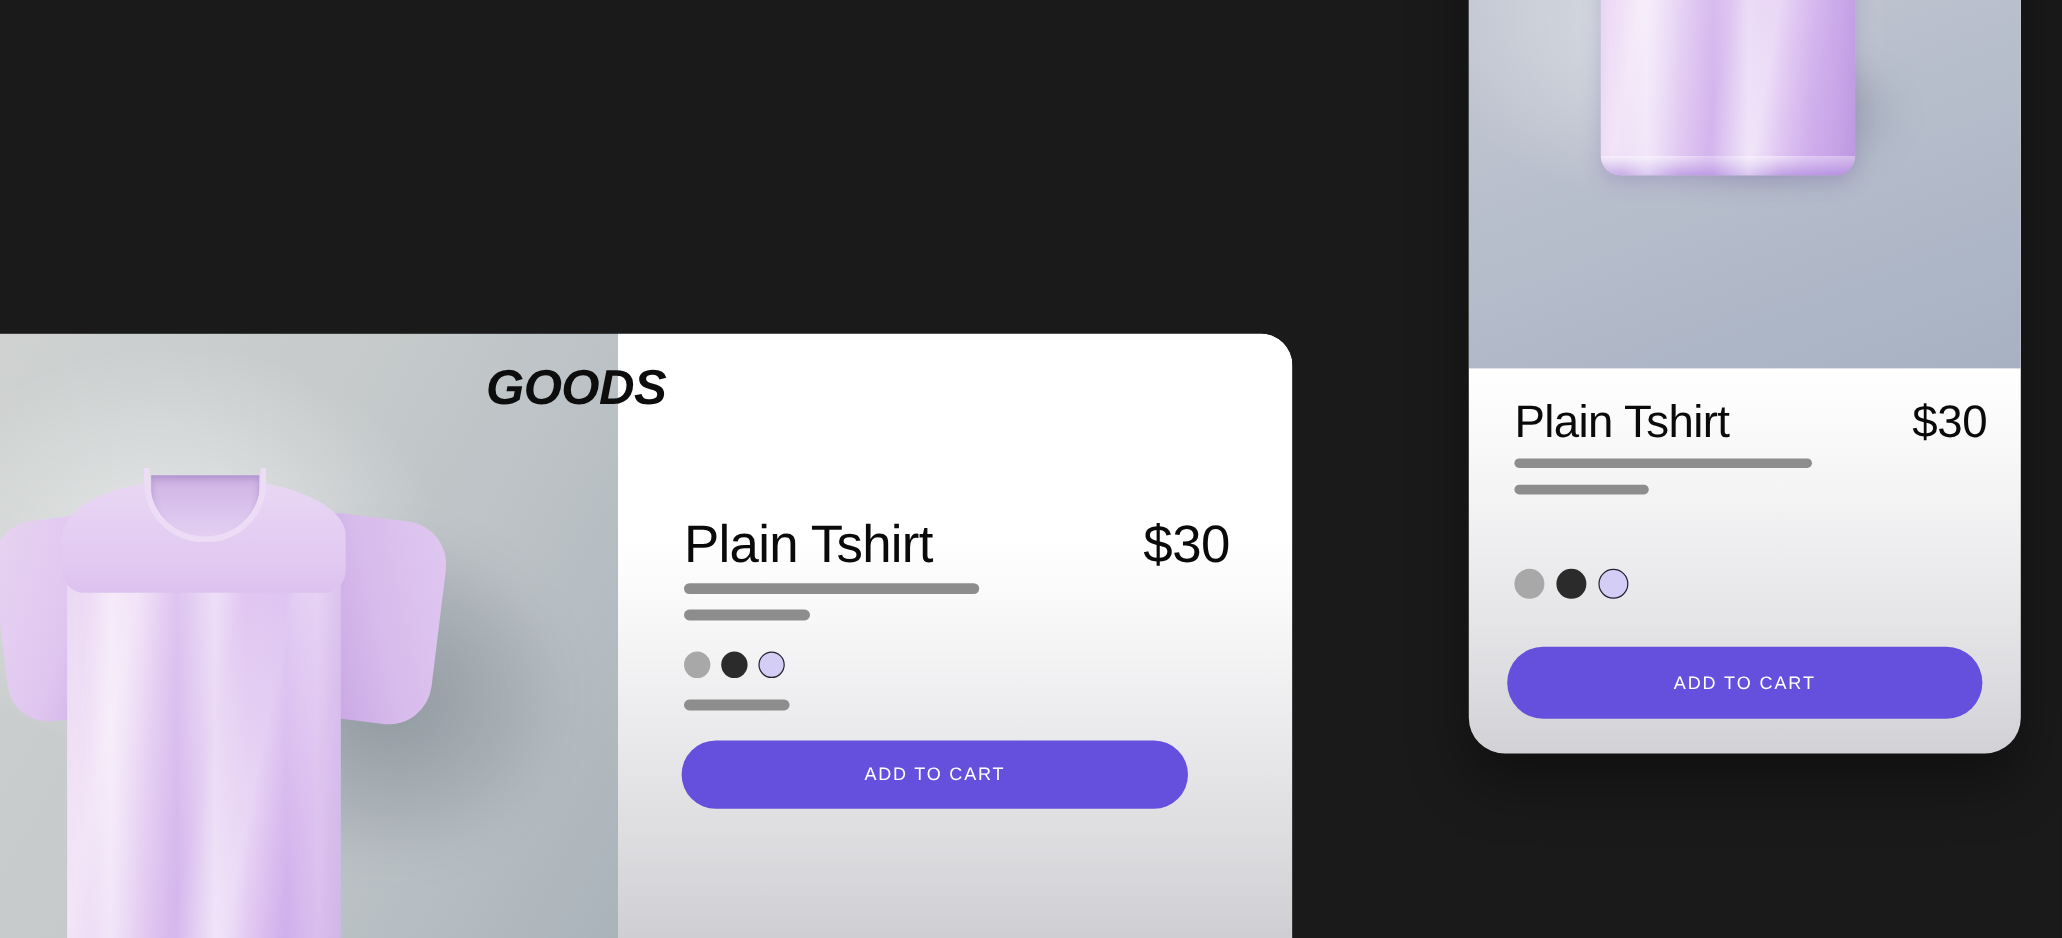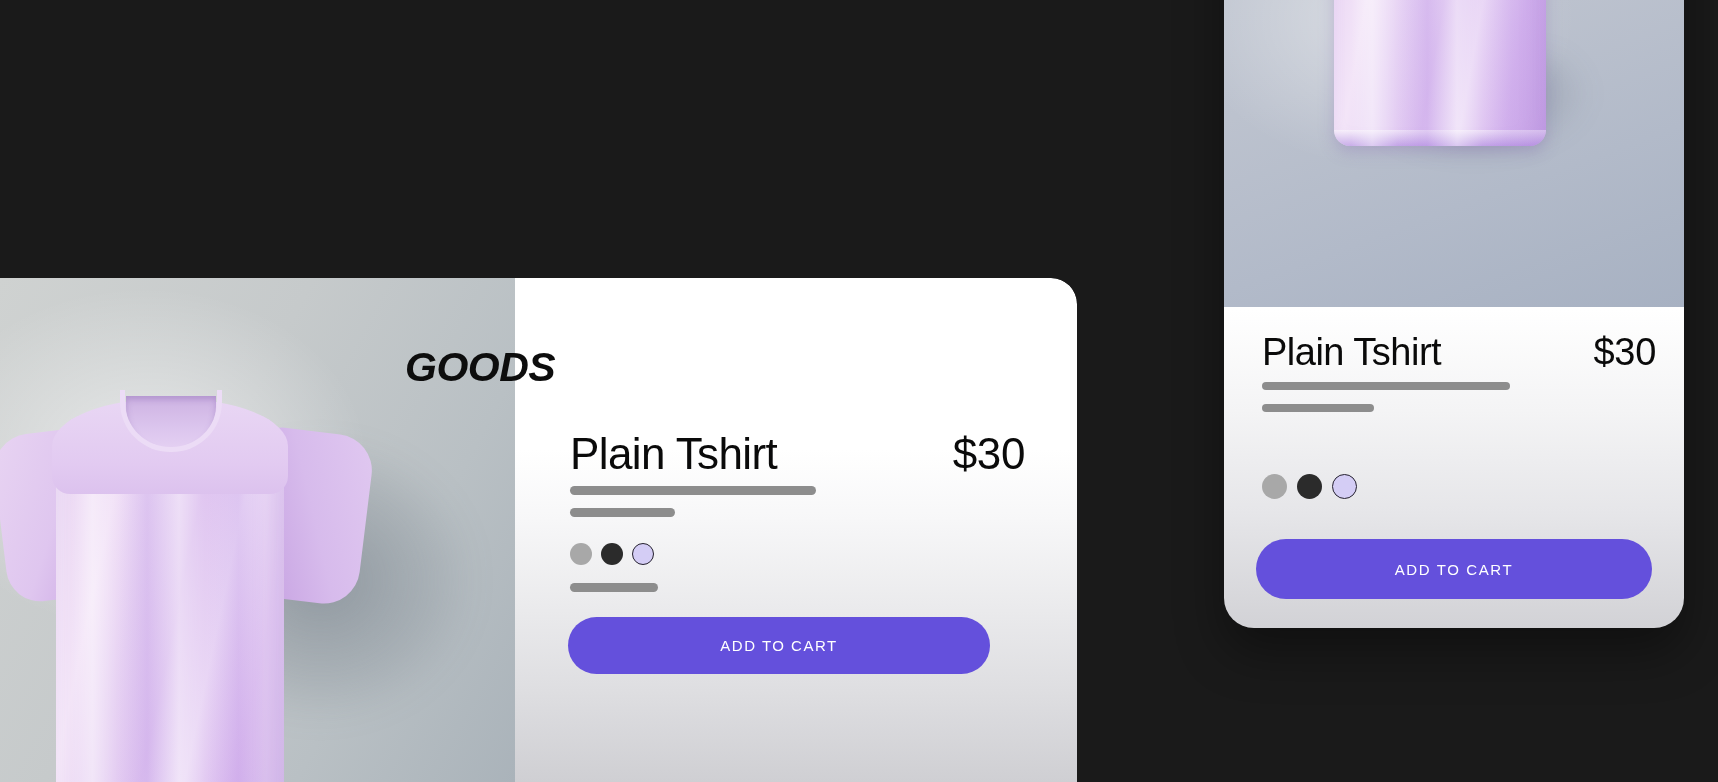--- a/index.html
+++ b/index.html
@@ -158,21 +158,20 @@
   .brand-logo {
     position: absolute;
     left: -110px;
     top: 22px;
     font-size: 41px;
     font-weight: 700;
     font-style: italic;
     letter-spacing: -0.5px;
     color: #0d0d0d;
     white-space: nowrap;
-    margin-top: 44px;
   }
 
   .prod-head {
     position: absolute;
     left: 55px;
     top: 151px;
     right: 40px;
     display: flex;
     align-items: baseline;
     justify-content: space-between;

